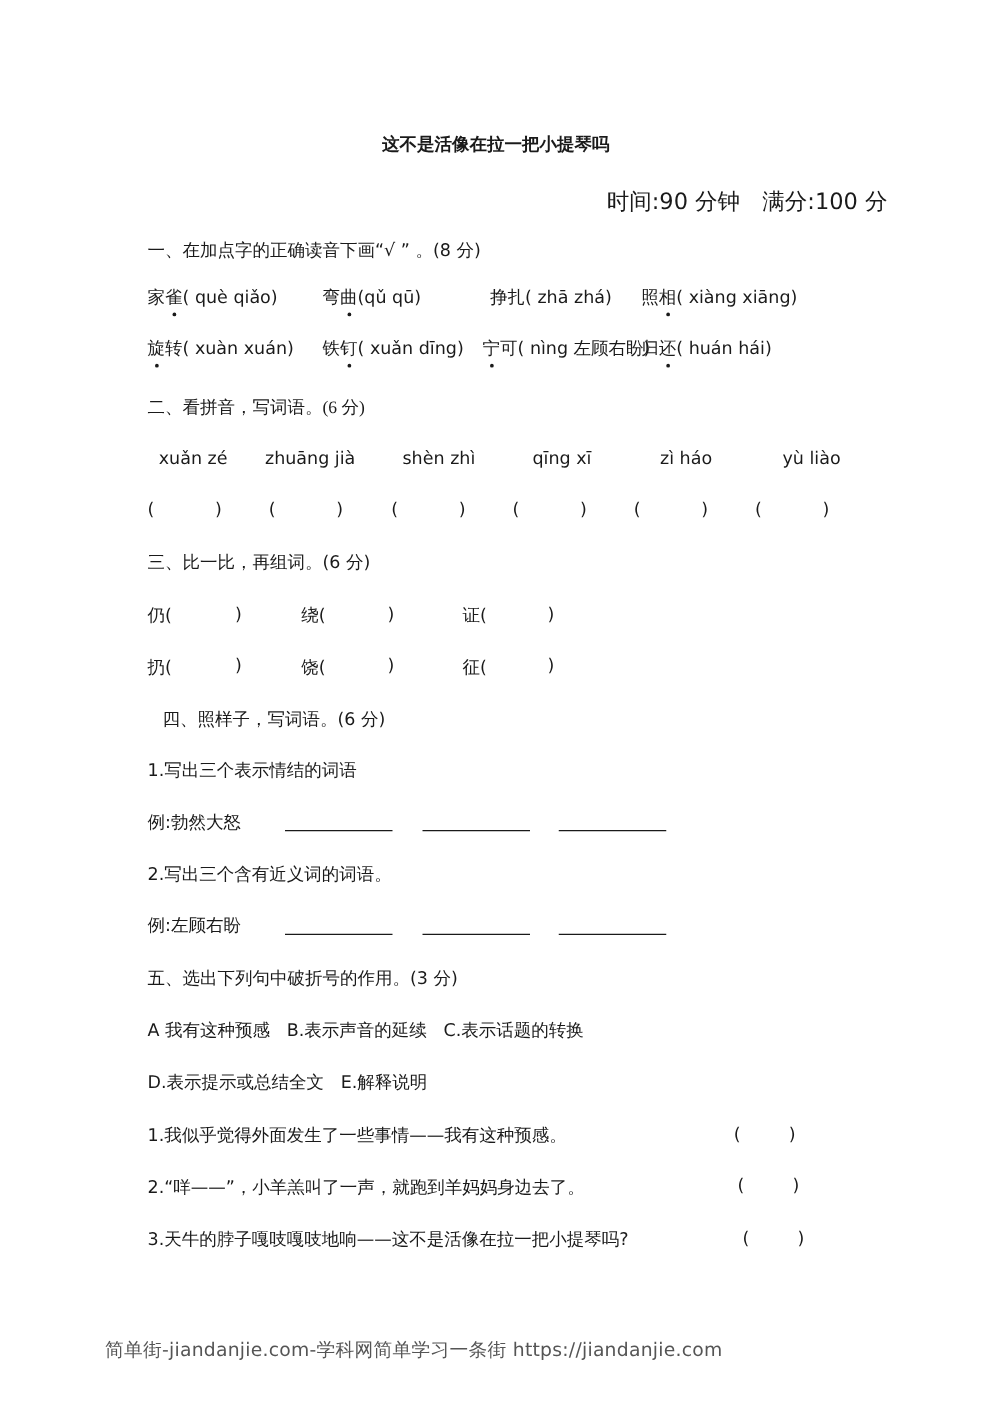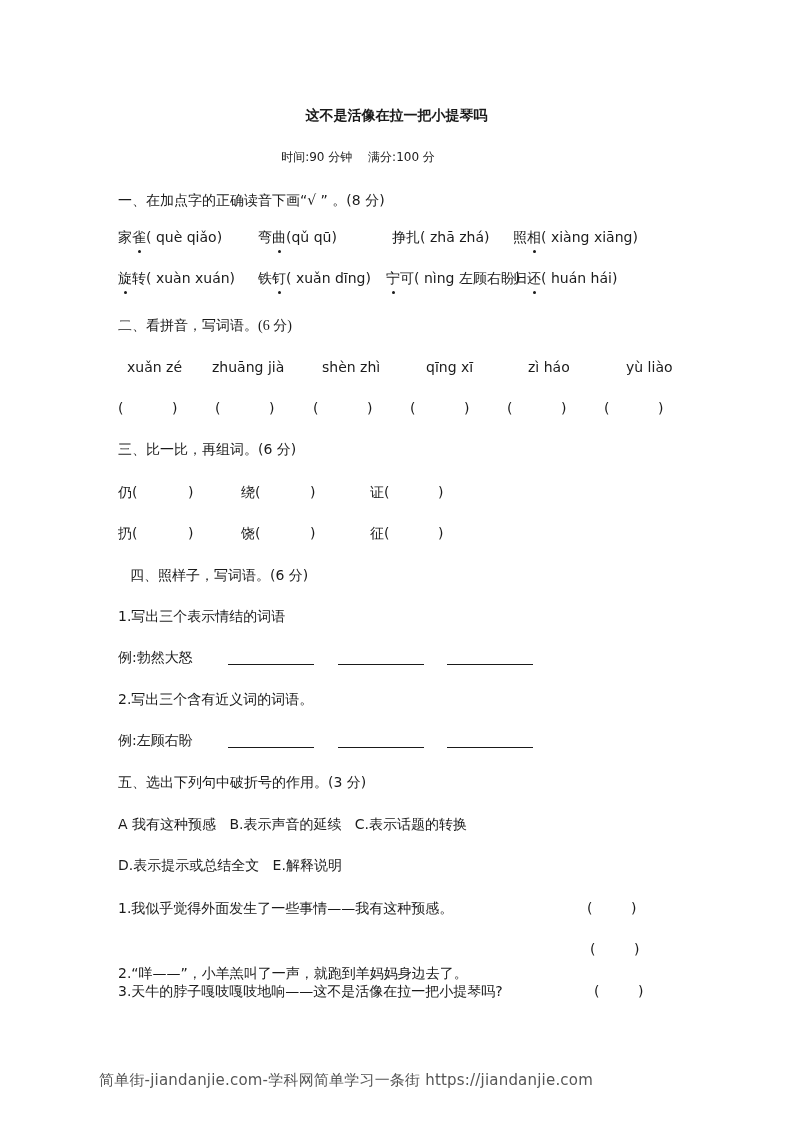--- a/index.html
+++ b/index.html
@@ -1,26 +1,26 @@
 <!DOCTYPE html>
 <html><head>
 <meta charset="utf-8">
 <style>
   html, body { margin: 0; padding: 0; background: #ffffff; }
   body { width: 793px; height: 1122px; position: relative; overflow: hidden;
          font-family: "DejaVu Sans", "Liberation Sans", sans-serif; color: #1a1a1a; font-size: 14px; }
   .abs { position: absolute; white-space: nowrap; }
   .title { left: 0; width: 793px; text-align: center; top: 107px; font-size: 14px; font-weight: bold; }
-  .subtitle { left: 0; width: 716px; text-align: center; top: 149px; font-size: 12px; }
+  .subtitle { left: 0; width: 716px; text-align: right; top: 149px; font-size: 18px; }
   .subtitle span { margin: 0 6px; }
   .dot { position: relative; display: inline-block; }
   .dot::after { content: ""; position: absolute; left: 50%; bottom: -6px; width: 3px; height: 3px;
                 margin-left: -1.5px; border-radius: 50%; background: #1a1a1a; }
   .blank { display: inline-block; width: 86px; border-bottom: 1px solid #1a1a1a; height: 14px; vertical-align: baseline; }
-  .footer { left: 0; width: 662px; text-align: center; top: 1071px; font-size: 15px; color: #555555; letter-spacing: 0.2px; margin-left: 15px; }
+  .footer { left: 0; width: 662px; text-align: center; top: 1071px; font-size: 15px; color: #555555; letter-spacing: 0.2px; }
 </style>
 </head>
 <body>
 
 <div class="abs title">这不是活像在拉一把小提琴吗</div>
 <div class="abs subtitle">
   <span>时间:90 分钟</span>
   <span>满分:100 分</span>
 </div>
 
@@ -116,21 +116,21 @@
 <div class="abs" style="left:118px;top:774px;">五、选出下列句中破折号的作用。(3 分)</div>
 <div class="abs" style="left:118px;top:816px;white-space:pre;">A 我有这种预感   B.表示声音的延续   C.表示话题的转换</div>
 <div class="abs" style="left:118px;top:857px;white-space:pre;">D.表示提示或总结全文   E.解释说明</div>
 
 <div class="abs" style="left:118px;top:900px;">1.我似乎觉得外面发生了一些事情——我有这种预感。</div>
 <div class="abs" style="left:587px;top:900px;width:50px;">
     <span style="position:absolute;left:0">(</span>
     <span style="position:absolute;left:44px">)</span>
   </div>
 
-<div class="abs" style="left:118px;top:941px;margin-top:24px;">2.“咩——”，小羊羔叫了一声，就跑到羊妈妈身边去了。</div>
+<div class="abs" style="left:118px;top:941px;">2.“咩——”，小羊羔叫了一声，就跑到羊妈妈身边去了。</div>
 <div class="abs" style="left:590px;top:941px;width:50px;">
     <span style="position:absolute;left:0">(</span>
     <span style="position:absolute;left:44px">)</span>
   </div>
 
 <div class="abs" style="left:118px;top:983px;">3.天牛的脖子嘎吱嘎吱地响——这不是活像在拉一把小提琴吗?</div>
 <div class="abs" style="left:594px;top:983px;width:50px;">
     <span style="position:absolute;left:0">(</span>
     <span style="position:absolute;left:44px">)</span>
   </div>

